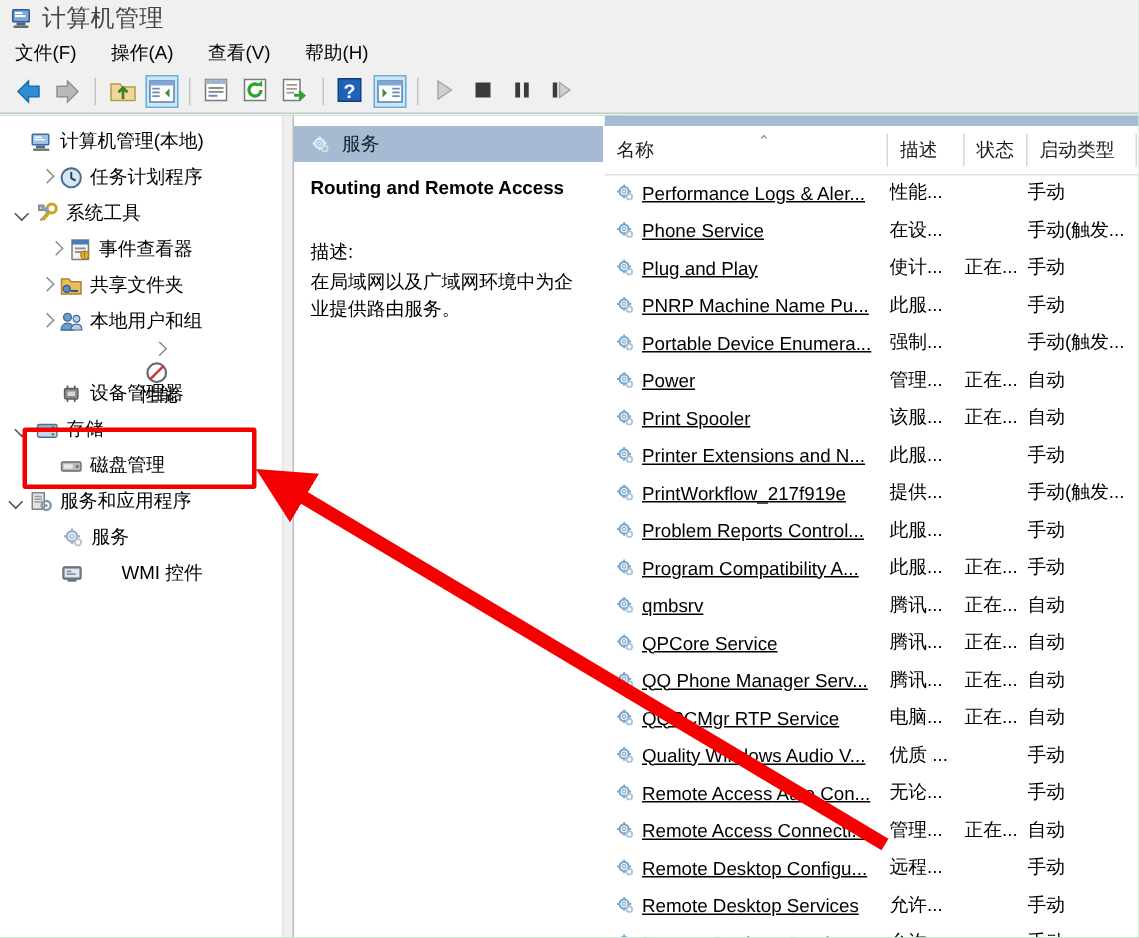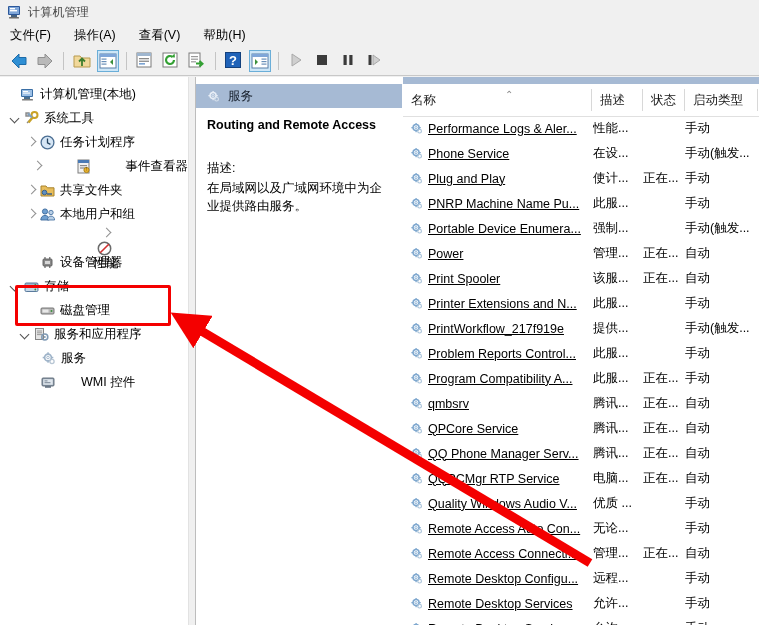--- a/index.html
+++ b/index.html
@@ -25,21 +25,21 @@
     padding-left: 6px;
     box-sizing: border-box;
   }
   #titlebar .tb-icon {
     width: 16px; height: 16px;
     margin-right: 6px;
     position: relative;
     flex: 0 0 auto;
   }
   #titlebar .tb-title {
-    font-size: 12px;
+    font-size: 16px;
     color: #444;
     letter-spacing: .2px;
   }
 
   
   #menubar {
     position: absolute; left: 0; top: 24px;
     width: 759px; height: 22px;
     background: #f0f0f0;
     display: flex; align-items: center;
@@ -451,45 +451,45 @@
             <rect x="3" y="4" width="10" height="6" fill="#9dc0e6"></rect>
             <rect x="4" y="5" width="5" height="1" fill="#ffffff"></rect>
             <rect x="4" y="6.6" width="7" height="1" fill="#ffffff"></rect>
             <rect x="5" y="11" width="6" height="2" fill="#4a6d8c"></rect>
             <rect x="3" y="13" width="11" height="1.6" rx="0.6" fill="#7a7a7a"></rect>
           </svg>
         </span>
         <span class="tlabel">计算机管理(本地)</span>
       </div>
 
+      <div class="tree-row" style="padding-left:24px;">
+        <span class="tw collapsed"></span>
+        <span class="titem-icon">
+          <svg width="17" height="17" viewBox="0 0 17 17">
+            <circle cx="8.5" cy="8.5" r="6.4" fill="#d6e6f5" stroke="#4b6e93" stroke-width="1.3"></circle>
+            <path d="M8.5 4.6 V8.8 L11.4 10.4" stroke="#23435f" stroke-width="1.3" fill="none"></path>
+          </svg>
+        </span>
+        <span class="tlabel">任务计划程序</span>
+      </div>
+
       <div class="tree-row" style="padding-left:8px;">
         <span class="tw expanded"></span>
         <span class="titem-icon">
           <svg width="17" height="17" viewBox="0 0 17 17">
             <path d="M4 13 L9 8 M3 3 l3 0 l0 3 l-3 0 z" stroke="#8a8a8a" stroke-width="1.4" fill="#d8d8d8"></path>
             <circle cx="11.5" cy="5" r="3" fill="none" stroke="#c9a227" stroke-width="2"></circle>
             <path d="M10 7 L5.5 12.5" stroke="#c9a227" stroke-width="2.4"></path>
             <path d="M5 3.5 L9 7.5" stroke="#7fa0c0" stroke-width="2.2"></path>
           </svg>
         </span>
         <span class="tlabel">系统工具</span>
       </div>
 
-      <div class="tree-row" style="padding-left:24px;">
-        <span class="tw collapsed"></span>
-        <span class="titem-icon">
-          <svg width="17" height="17" viewBox="0 0 17 17">
-            <circle cx="8.5" cy="8.5" r="6.4" fill="#d6e6f5" stroke="#4b6e93" stroke-width="1.3"></circle>
-            <path d="M8.5 4.6 V8.8 L11.4 10.4" stroke="#23435f" stroke-width="1.3" fill="none"></path>
-          </svg>
-        </span>
-        <span class="tlabel">任务计划程序</span>
-      </div>
-
-      <div class="tree-row" style="padding-left:30px;justify-content:space-between;">
+      <div class="tree-row" style="padding-left:30px;">
         <span class="tw collapsed"></span>
         <span class="titem-icon">
           <svg width="17" height="17" viewBox="0 0 17 17">
             <rect x="3" y="2" width="11" height="13" fill="#f2f2f2" stroke="#7d7d7d" stroke-width="1"></rect>
             <rect x="3" y="2" width="11" height="3" fill="#4a7ab5"></rect>
             <rect x="5" y="7" width="7" height="1.2" fill="#8a8a8a"></rect>
             <rect x="5" y="9.4" width="7" height="1.2" fill="#8a8a8a"></rect>
             <circle cx="11.5" cy="12" r="2.6" fill="#e8b230" stroke="#a87f12" stroke-width="0.9"></circle>
             <text x="11.5" y="13.4" font-size="4.5" font-family="Liberation Sans, sans-serif" fill="#4a3500" text-anchor="middle">!</text>
           </svg>
@@ -563,21 +563,21 @@
         <span class="titem-icon">
           <svg width="17" height="17" viewBox="0 0 17 17">
             <rect x="2" y="6" width="13" height="6" rx="1" fill="#b8b8b8" stroke="#6a6a6a" stroke-width="0.9"></rect>
             <rect x="3.5" y="7.5" width="6" height="3" fill="#e8e8e8"></rect>
             <circle cx="12.5" cy="9" r="1" fill="#3b8f3b"></circle>
           </svg>
         </span>
         <span class="tlabel">磁盘管理</span>
       </div>
 
-      <div class="tree-row" style="padding-left:18px;">
+      <div class="tree-row" style="padding-left:4px;">
         <span class="tw expanded"></span>
         <span class="titem-icon">
           <svg width="17" height="17" viewBox="0 0 17 17">
             <rect x="2.5" y="2.5" width="8" height="11" fill="#e4e4e4" stroke="#7a7a7a" stroke-width="0.9"></rect>
             <rect x="4" y="4.5" width="5" height="1" fill="#9a9a9a"></rect>
             <rect x="4" y="6.3" width="5" height="1" fill="#9a9a9a"></rect>
             <rect x="4" y="8.1" width="5" height="1" fill="#9a9a9a"></rect>
             <circle cx="11.8" cy="11" r="3" fill="none" stroke="#7f9ab5" stroke-width="1.6"></circle>
             <circle cx="11.8" cy="11" r="1" fill="#7f9ab5"></circle>
           </svg>

